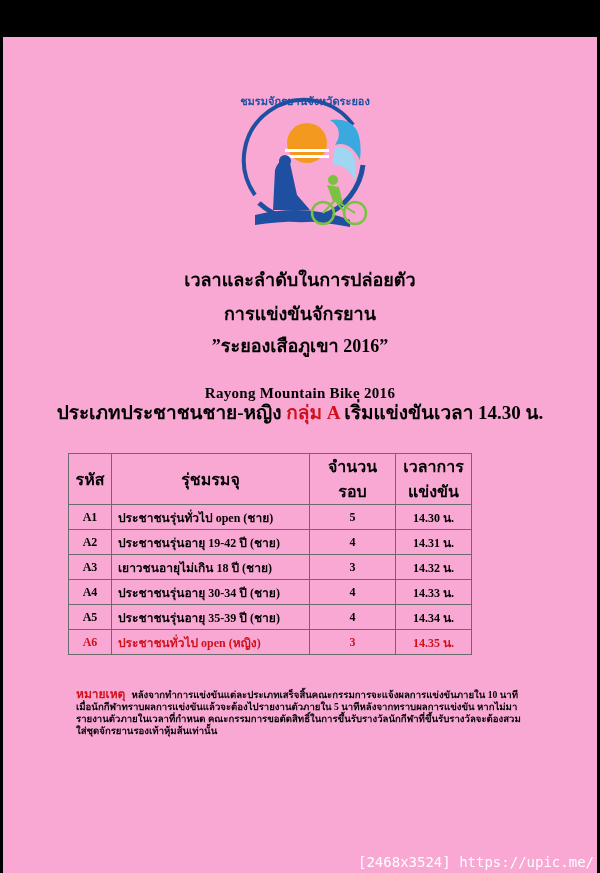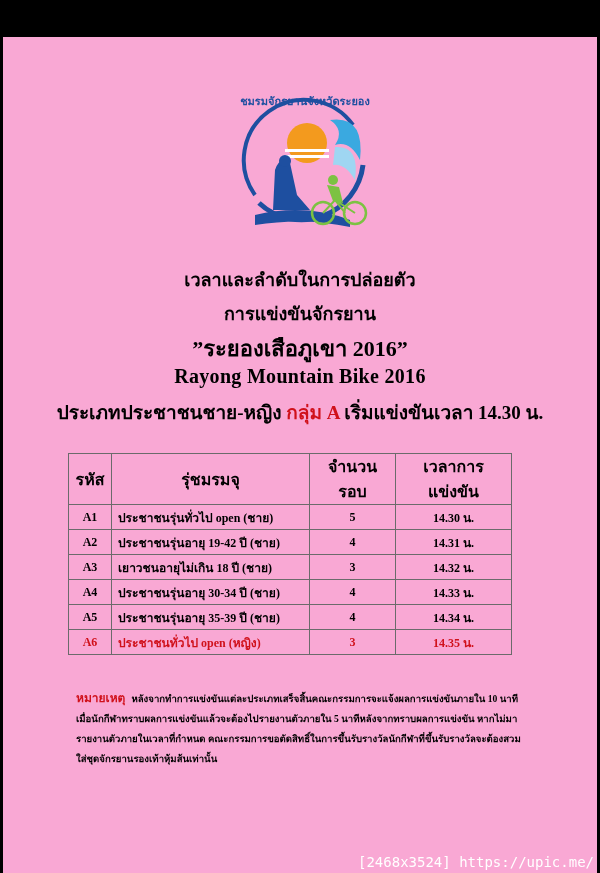--- a/index.html
+++ b/index.html
@@ -7,40 +7,40 @@
     width: 600px; height: 873px; background: #000; position: relative; overflow: hidden;
     font-family: "Liberation Serif", "DejaVu Serif", serif; color: #000;
   }
   .page {
     position: absolute; left: 3px; top: 5px; width: 594px; height: 847px; background: #f9a8d4; margin-top: 32px;
   }
   .logo { position: absolute; left: 232px; top: 48px; width: 140px; height: 150px; }
   .title { position: absolute; left: 0; width: 594px; text-align: center; font-weight: bold; }
   .t1 { top: 228px; font-size: 18px; }
   .t2 { top: 262px; font-size: 18px; }
-  .t3 { top: 294px; font-size: 22px; }
-  .t4 { top: 328px; font-size: 20px; letter-spacing: 0.3px; }
+  .t3 { top: 294px; font-size: 18px; }
+  .t4 { top: 348px; font-size: 15px; letter-spacing: 0.3px; }
   .t5 { top: 360px; font-size: 19px; }
   .red { color: #d0111b; }
 
   table.sched {
-    position: absolute; left: 65px; top: 416px; width: 444px;
+    position: absolute; left: 65px; top: 416px; width: 404px;
     border-collapse: collapse; font-weight: bold; padding-left: 9px;
   }
   table.sched td, table.sched th {
     border: 1.5px solid #6b6b6b; padding: 0 6px; height: 24px; font-size: 12px;
   }
   table.sched th { height: 32px; font-size: 16px; text-align: center; }
   .c-code { width: 30px; text-align: center; }
   .c-age { width: 185px; text-align: left; }
   .c-laps { width: 73px; text-align: center; }
   .c-time { text-align: center; }
   tr.red td { color: #d0111b; }
 
-  .note { position: absolute; left: 73px; top: 651px; width: 450px; font-size: 9.6px; font-weight: bold; line-height: 20px; }
+  .note { position: absolute; left: 73px; top: 651px; width: 450px; font-size: 9.6px; font-weight: bold; line-height: 12px; }
   .note .label { color: #d0111b; font-size: 12px; margin-right: 6px; }
   .note-red { position: absolute; left: 0; width: 594px; top: 729px; text-align: center; font-size: 11px; font-weight: bold; color: #d0111b; }
 
   .watermark {
     position: absolute; right: 6px; bottom: 3px; color: #fff; font-family: "DejaVu Sans Mono", monospace; font-size: 14px;
   }
 </style>
 </head>
 <body>
 

